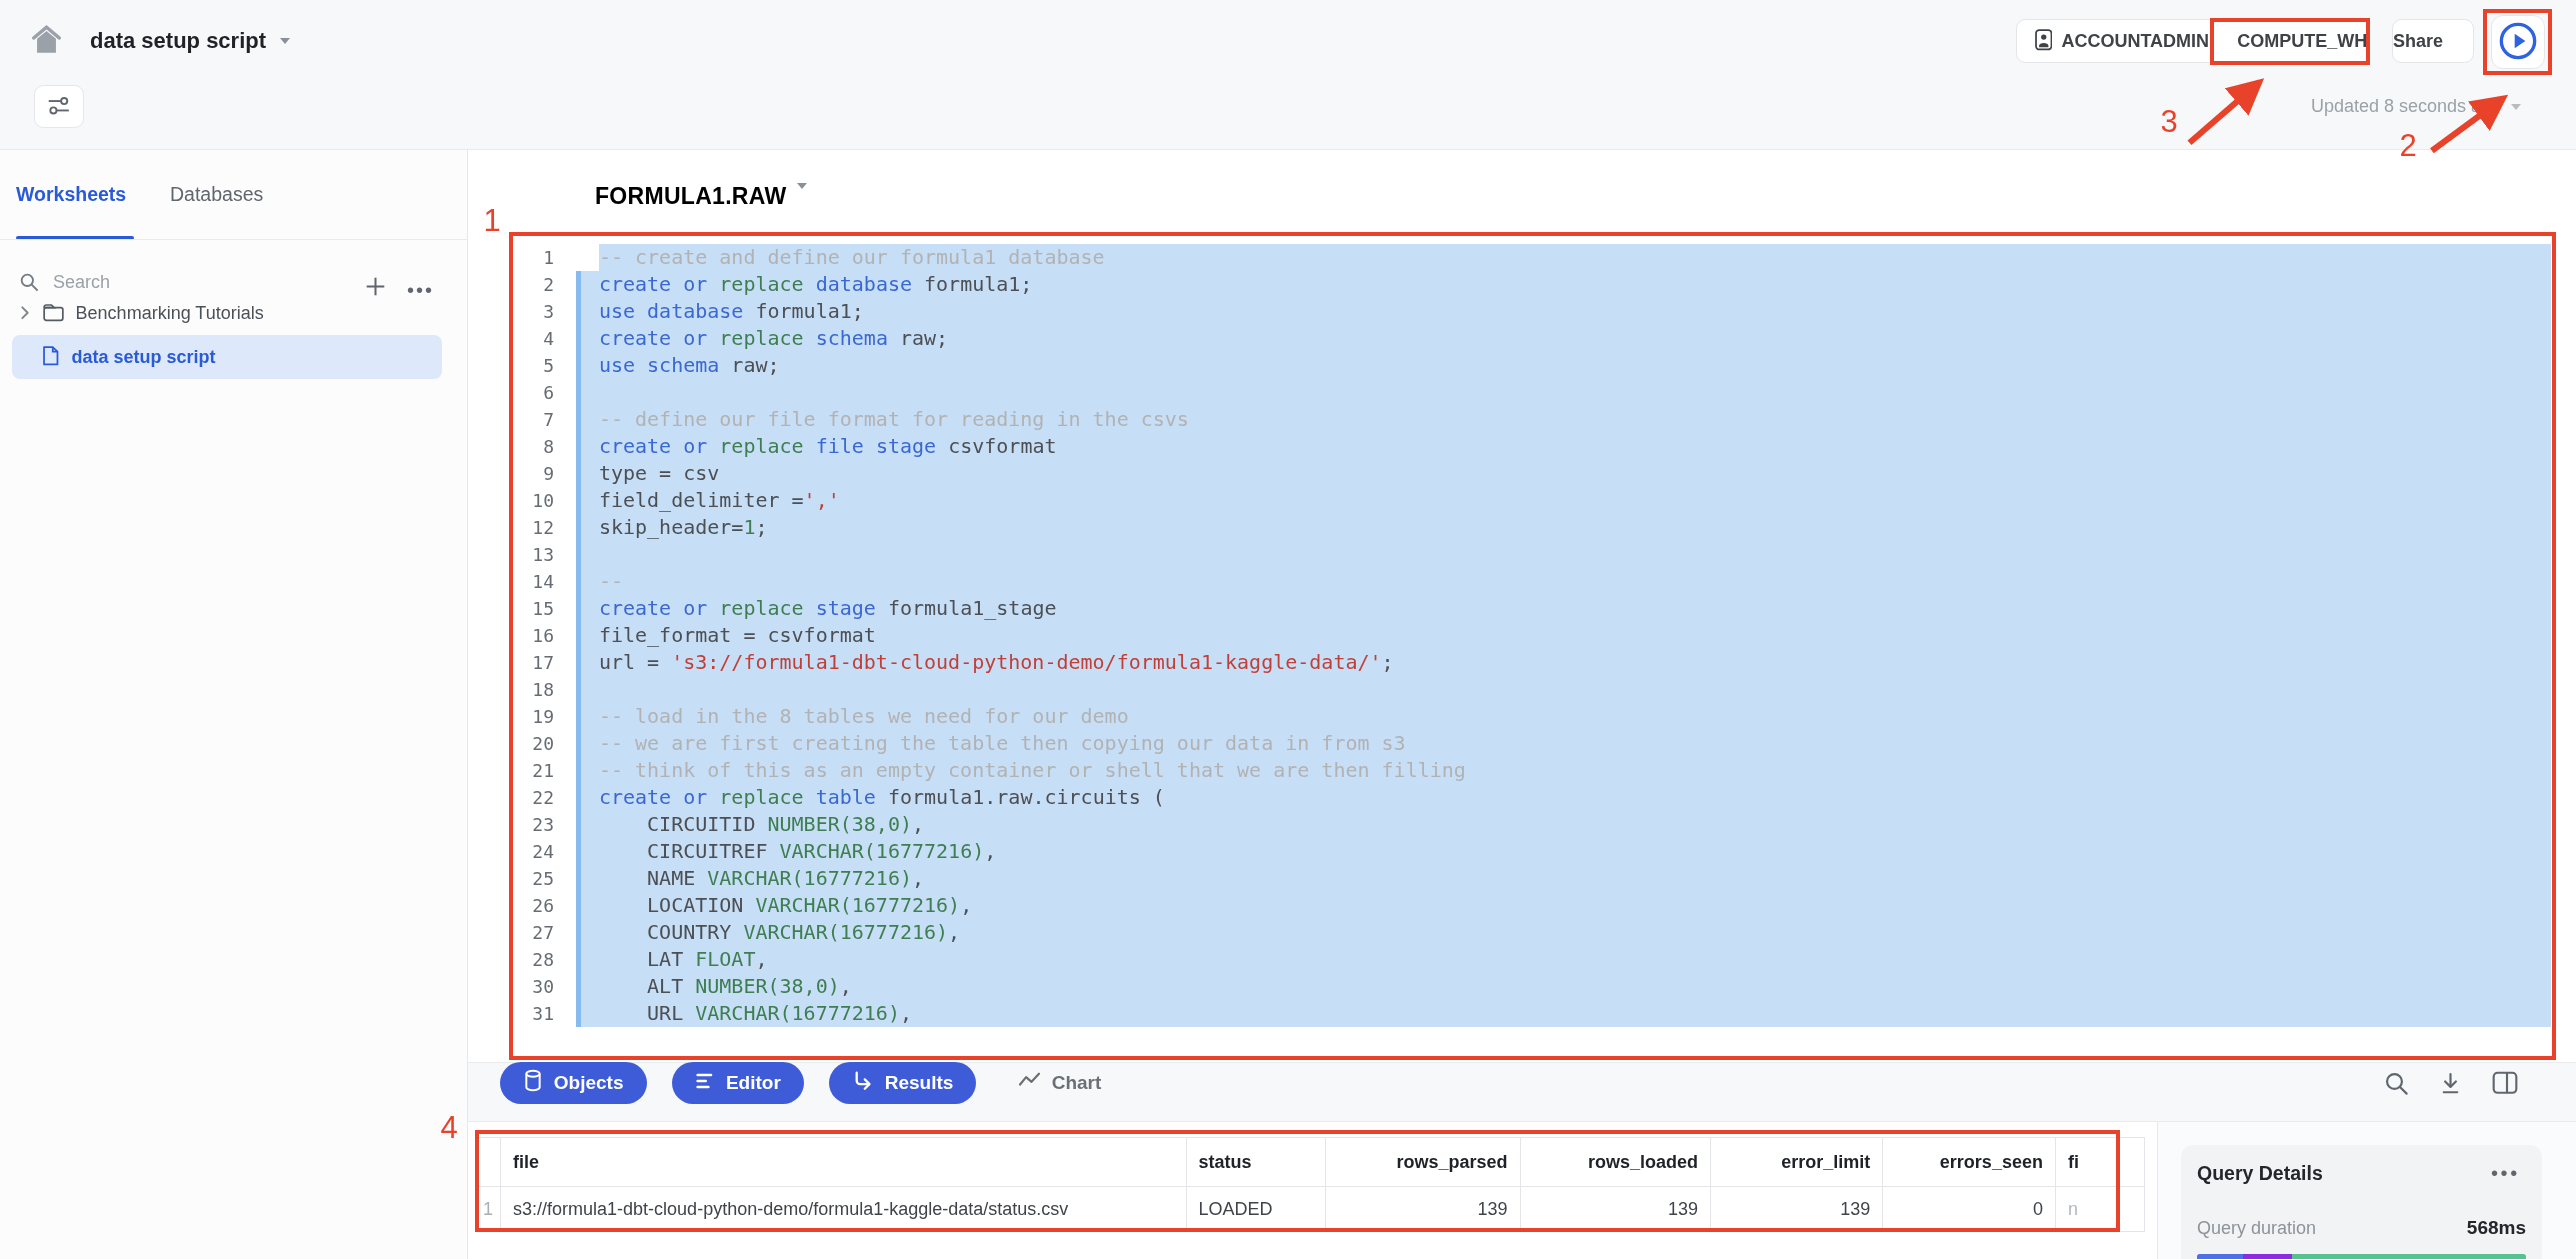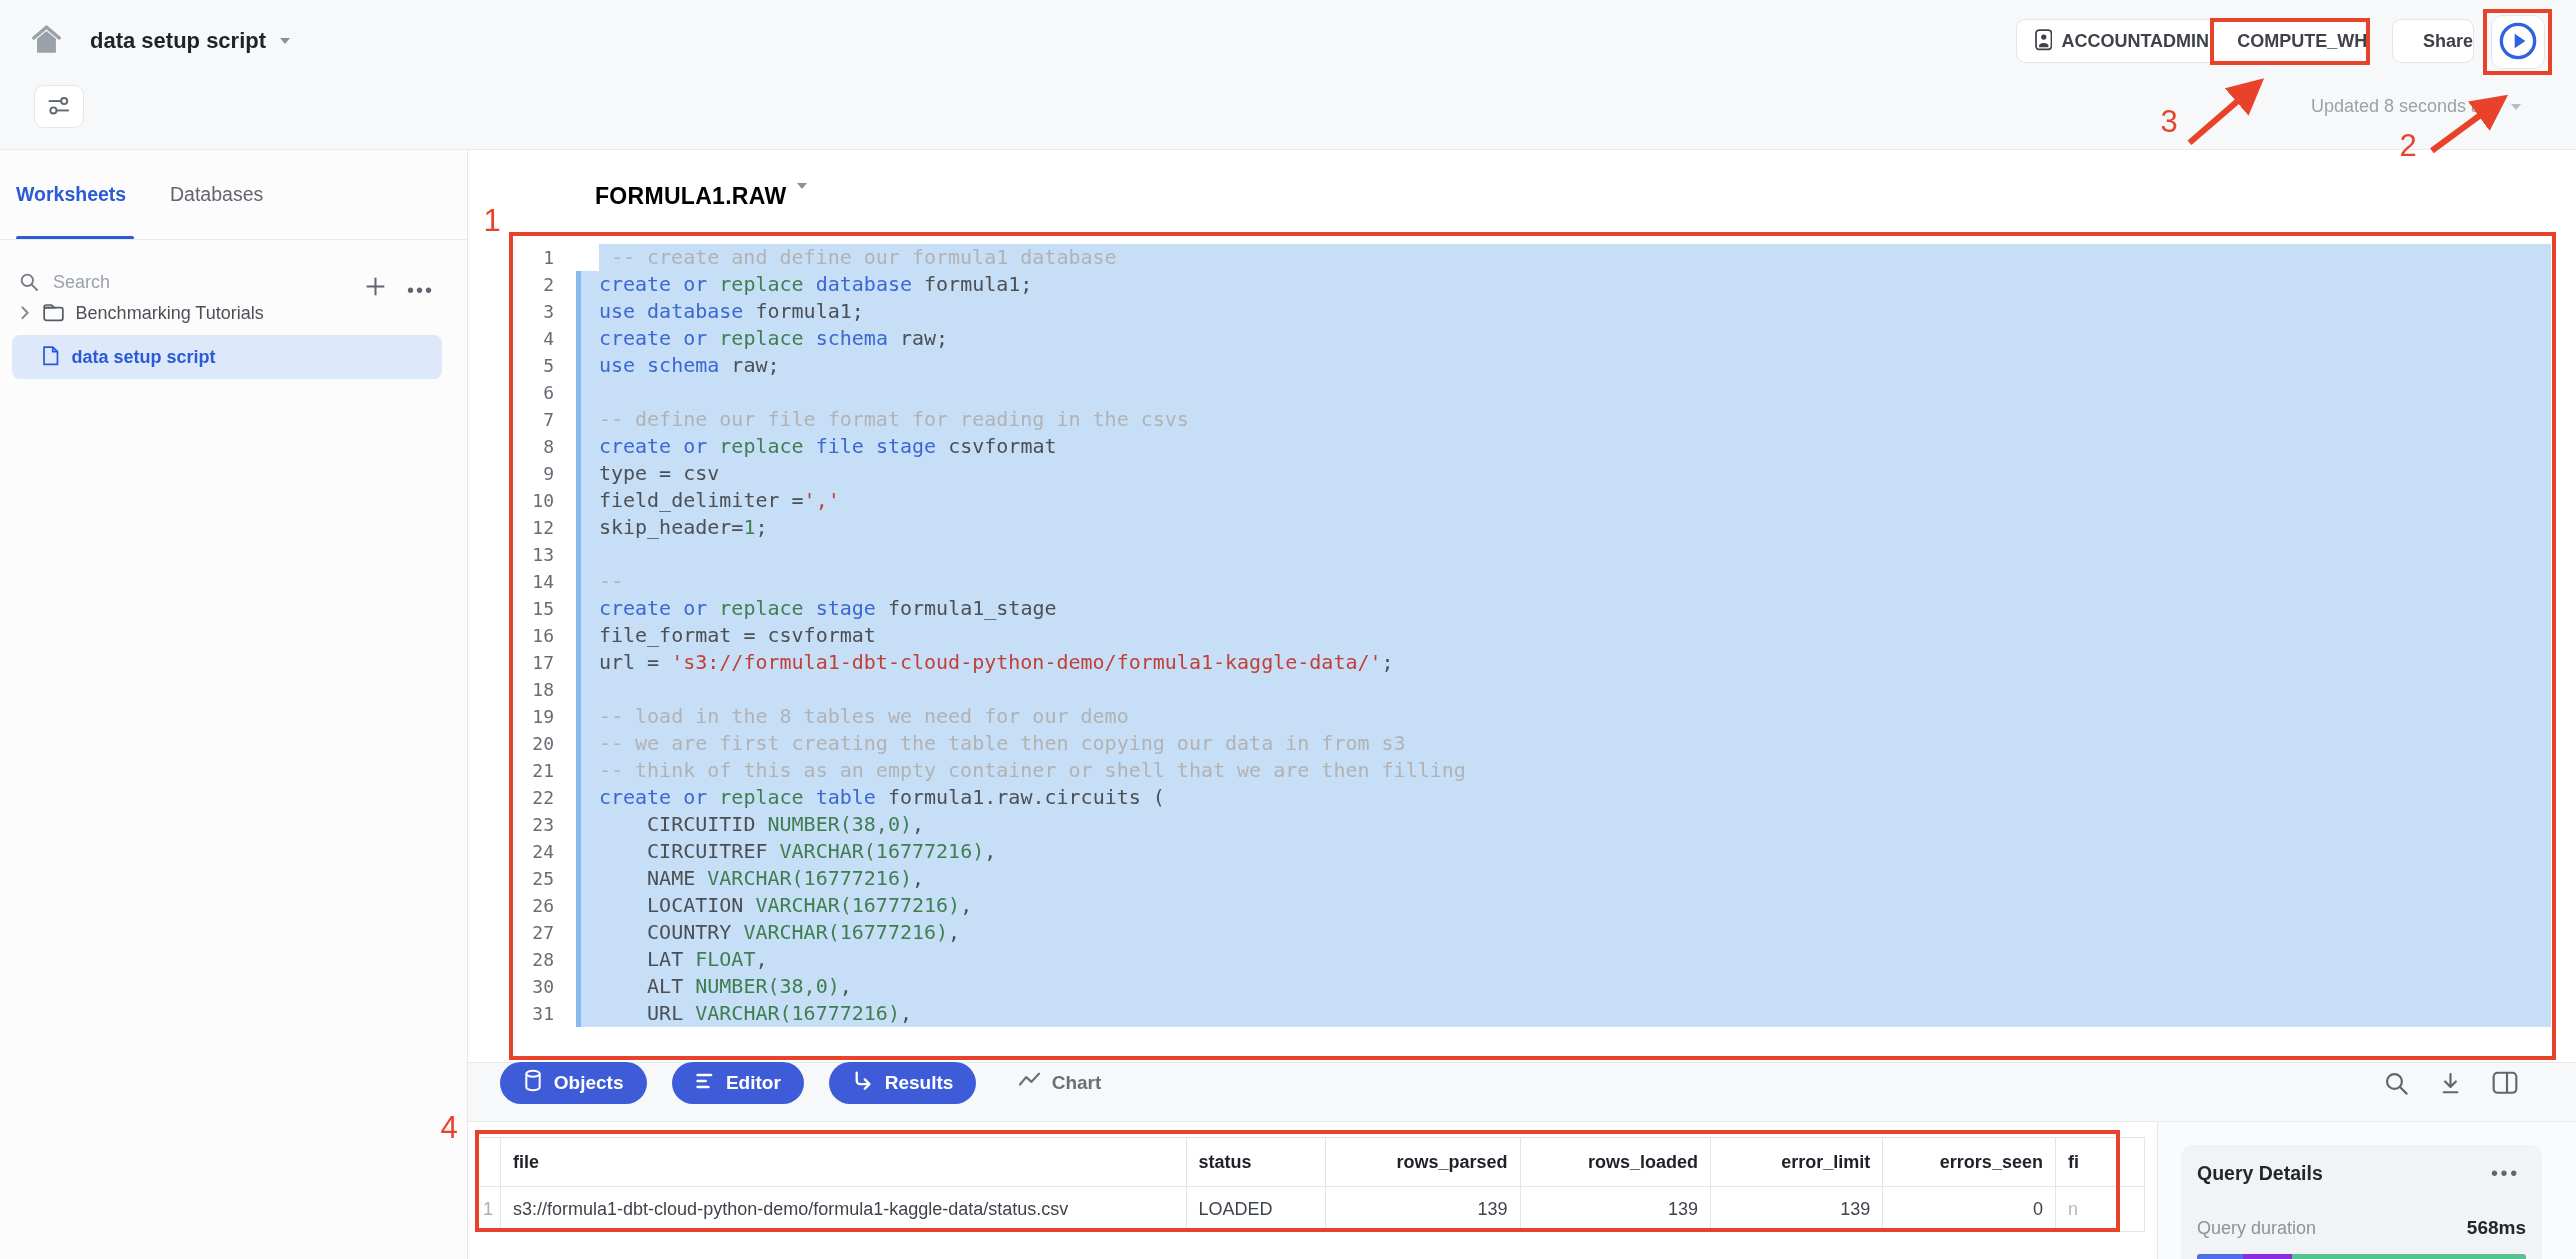--- a/index.html
+++ b/index.html
@@ -35,21 +35,21 @@
 
   
   .ctx-tab{position:absolute;display:flex;align-items:flex-start;gap:10.8px;font-size:23px;font-weight:600;color:#000000;letter-spacing:0.3px}
   .code-wrap{position:absolute;left:514px;top:236px;width:2037px;height:821px;overflow:hidden;background:#fff;padding-top:8px;box-sizing:border-box}
   .cl{display:flex;height:27px;align-items:stretch}
   .ln{width:40px;text-align:right;font:18px/27px "DejaVu Sans Mono",monospace;color:#666c73;flex:none}
   .lngap{width:22px;flex:none}
   .strip{width:5.4px;flex:none;background:#87bbef}
   .cl.first .strip{background:transparent}
   .code{flex:1;background:var(--selection);font:20px/27px "DejaVu Sans Mono",monospace;white-space:pre;padding-left:17.5px}
-  .cl.first .code{margin-left:17.5px;padding-left:12px}
+  .cl.first .code{margin-left:17.5px;padding-left:0}
   .tok-com{color:#b2b2b2}
   .tok-kw{color:#3a68d2}
   .tok-kwg,.tok-typ,.tok-num{color:#3e7e50}
   .tok-str{color:#c23f35}
   .tok-pl{color:#4c4f53}
 
   
   .toolbar{position:absolute;left:500px;top:1062px;display:flex;gap:25.6px;align-items:center}
   .tb-btn{height:42px;border-radius:21px;background:var(--accent);color:#fff;display:flex;align-items:center;gap:10.8px;padding:0 23px;font-size:19px;font-weight:600;border:none}
   .chart-group{display:flex;align-items:center;gap:10.8px;margin-left:16px;color:#6a7076;font-size:19px;font-weight:600}
@@ -125,21 +125,21 @@
         <rect x="1.5" y="1.5" width="23" height="29" rx="5" fill="none" stroke="#3f4348" stroke-width="2.6"></rect>
         <circle cx="13" cy="12" r="4" fill="#3f4348"></circle>
         <path d="M6 25 C6 19.5 20 19.5 20 25 L20 27 L6 27 Z" fill="#3f4348"></path>
       </svg>
   </span>
   <span class="pill-label">ACCOUNTADMIN</span>
   <span style="width:17.5px"></span>
   <span class="greendot"></span>
   <span class="pill-label">COMPUTE_WH</span>
 </div>
-<div class="pill" style="left:2392px;top:19px;width:82px;height:44px;justify-content:flex-end">
+<div class="pill" style="left:2392px;top:19px;width:82px;height:44px;justify-content:flex-start">
   <span class="pill-label">Share</span>
 </div>
 <div class="iconbtn" style="left:2491px;top:15px;width:54px;height:54px;border-radius:12px">
   <span>
     <svg width="40" height="40" viewBox="0 0 60 60">
         <circle cx="30" cy="30" r="25" fill="none" stroke="#2d62e0" stroke-width="5"></circle>
         <path d="M25 19 L41 30 L25 41 Z" fill="#2d62e0"></path>
       </svg>
   </span>
 </div>

